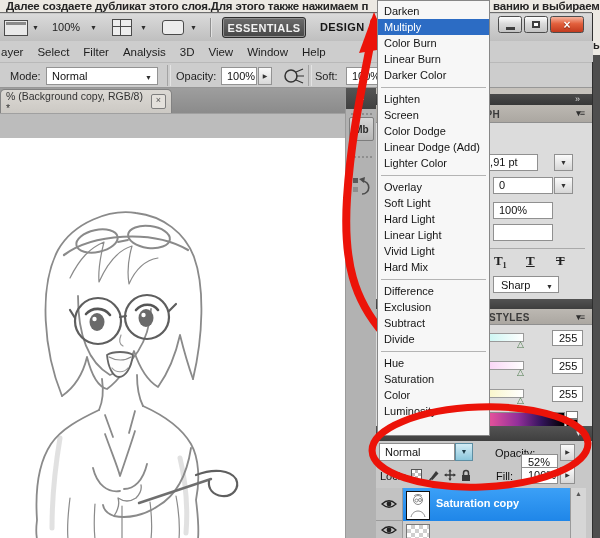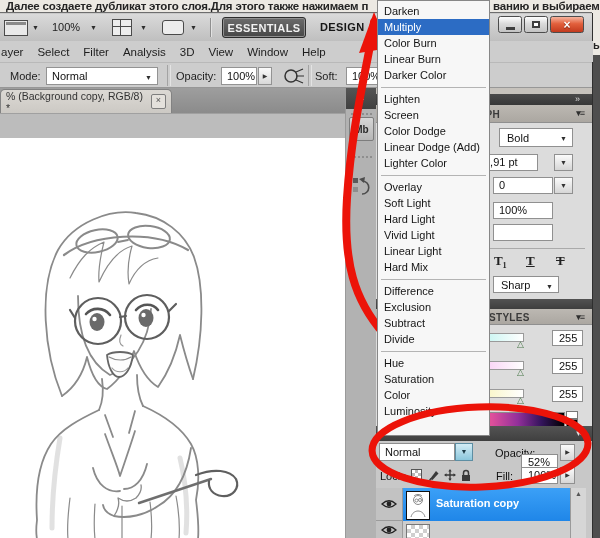--- a/index.html
+++ b/index.html
@@ -300,24 +300,20 @@
       <div class="rd-top"></div>
       <div class="rd-darkbar">
         <span>»</span>
       </div>
 
       <div class="ptabs t-char">
         <span class="tfrag">APH</span>
         <span class="pmenu">▾≡</span>
       </div>
       <div class="charpanel">
-        <div class="combo cb-bold">
-          <span>Bold</span>
-          <span class="caret">▼</span>
-        </div>
         <div class="sfield f-size">3,91 pt</div>
         <div class="spin sp-size">▼</div>
         <div class="sfield f-kern">0</div>
         <div class="spin sp-kern">▼</div>
         <div class="sfield f-scale">100%</div>
         <span class="rlabel">r:</span>
         <div class="sfield f-color"></div>
         <div class="char-hr"></div>
         <span class="tbtn tb1">T₁</span>
         <span class="tbtn tb2">T</span>
@@ -438,22 +434,22 @@
       <div class="bm-item sep"></div>
       <div class="bm-item">Lighten</div>
       <div class="bm-item">Screen</div>
       <div class="bm-item">Color Dodge</div>
       <div class="bm-item">Linear Dodge (Add)</div>
       <div class="bm-item">Lighter Color</div>
       <div class="bm-item sep"></div>
       <div class="bm-item">Overlay</div>
       <div class="bm-item">Soft Light</div>
       <div class="bm-item">Hard Light</div>
+      <div class="bm-item">Linear Light</div>
       <div class="bm-item">Vivid Light</div>
-      <div class="bm-item">Linear Light</div>
       <div class="bm-item">Hard Mix</div>
       <div class="bm-item sep"></div>
       <div class="bm-item">Difference</div>
       <div class="bm-item">Exclusion</div>
       <div class="bm-item">Subtract</div>
       <div class="bm-item">Divide</div>
       <div class="bm-item sep"></div>
       <div class="bm-item">Hue</div>
       <div class="bm-item">Saturation</div>
       <div class="bm-item">Color</div>

